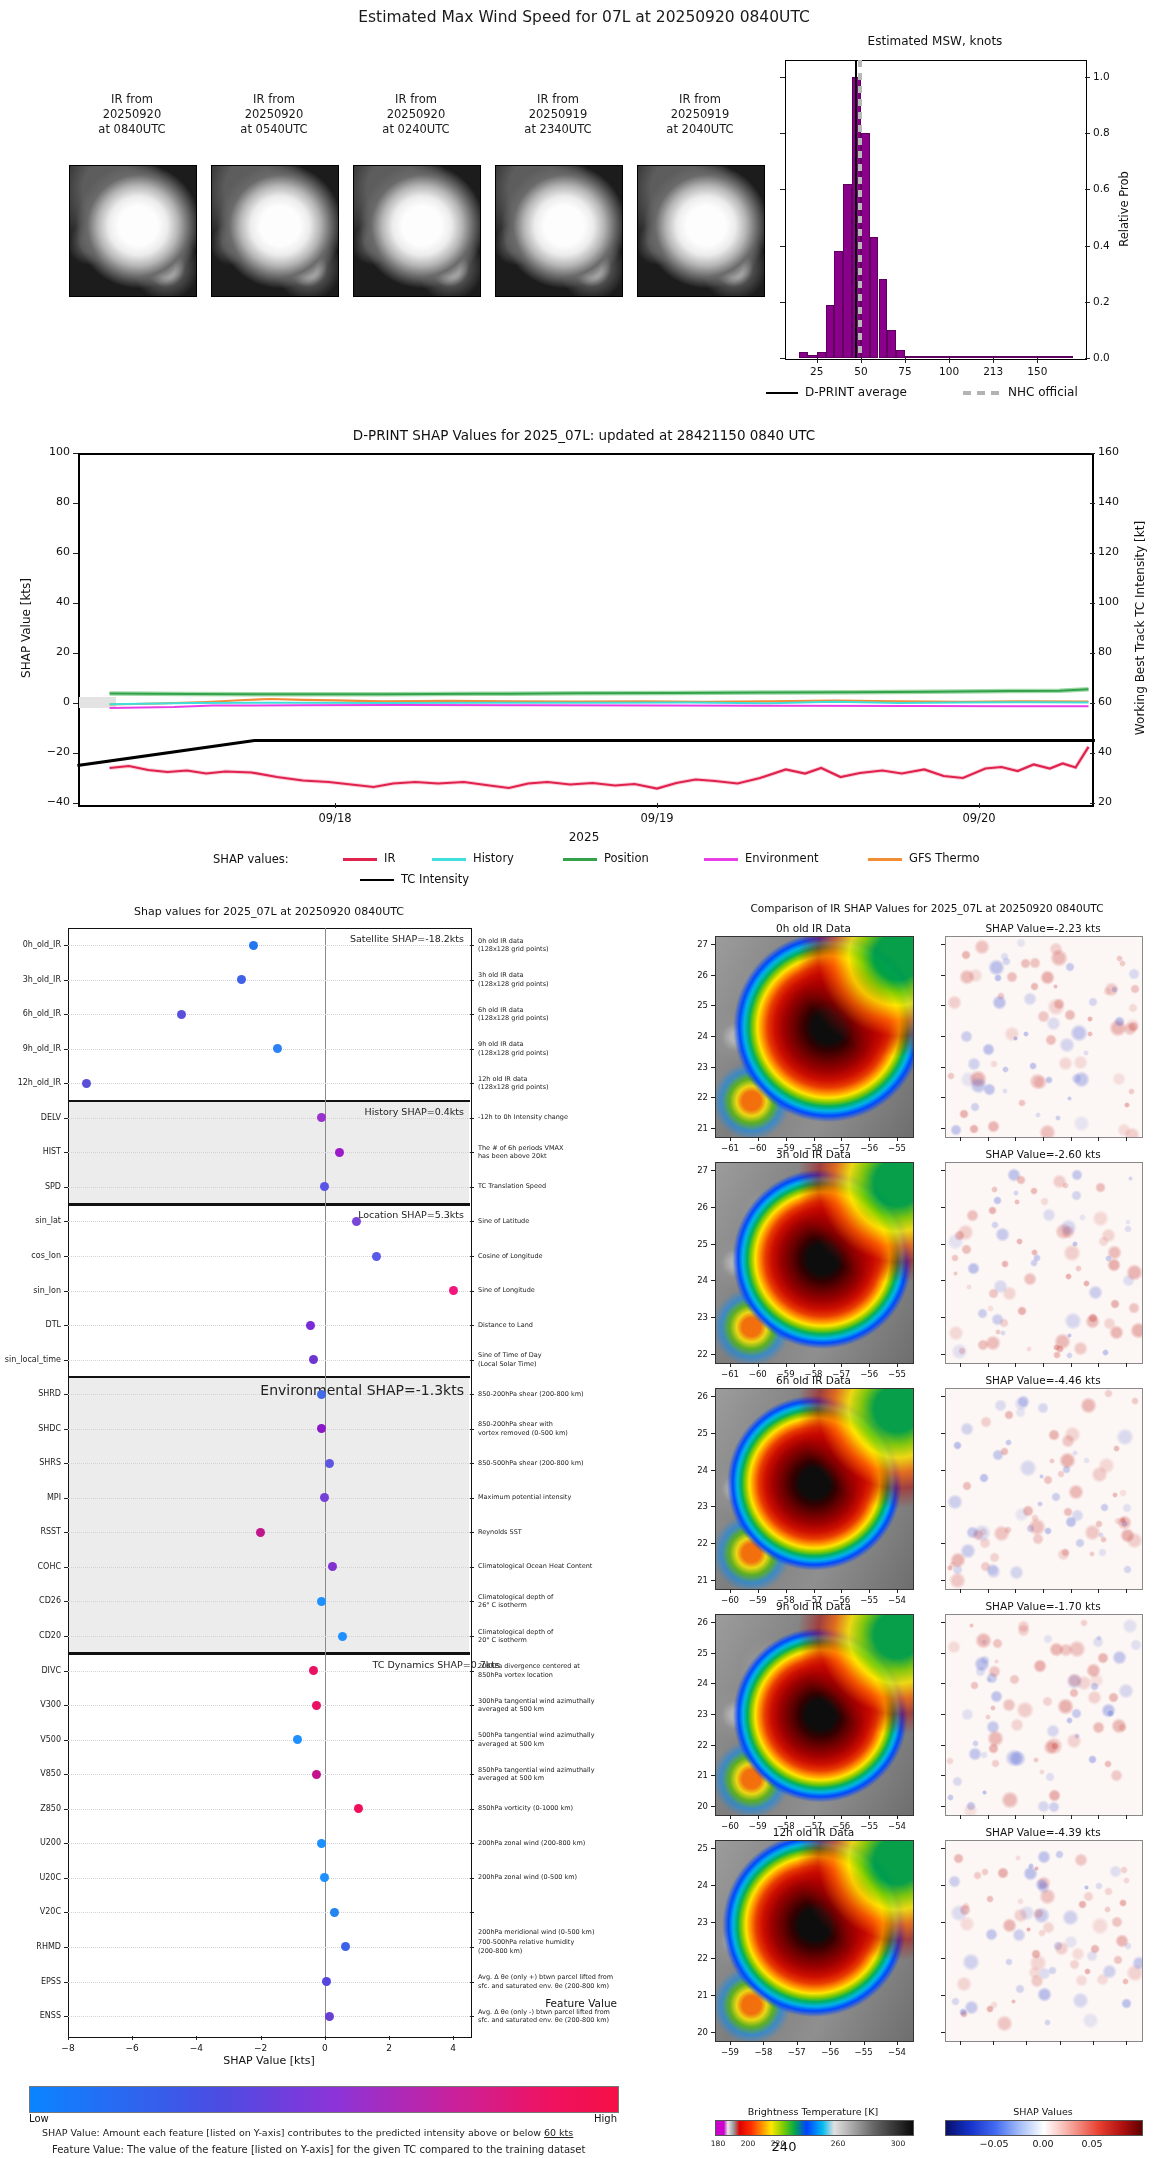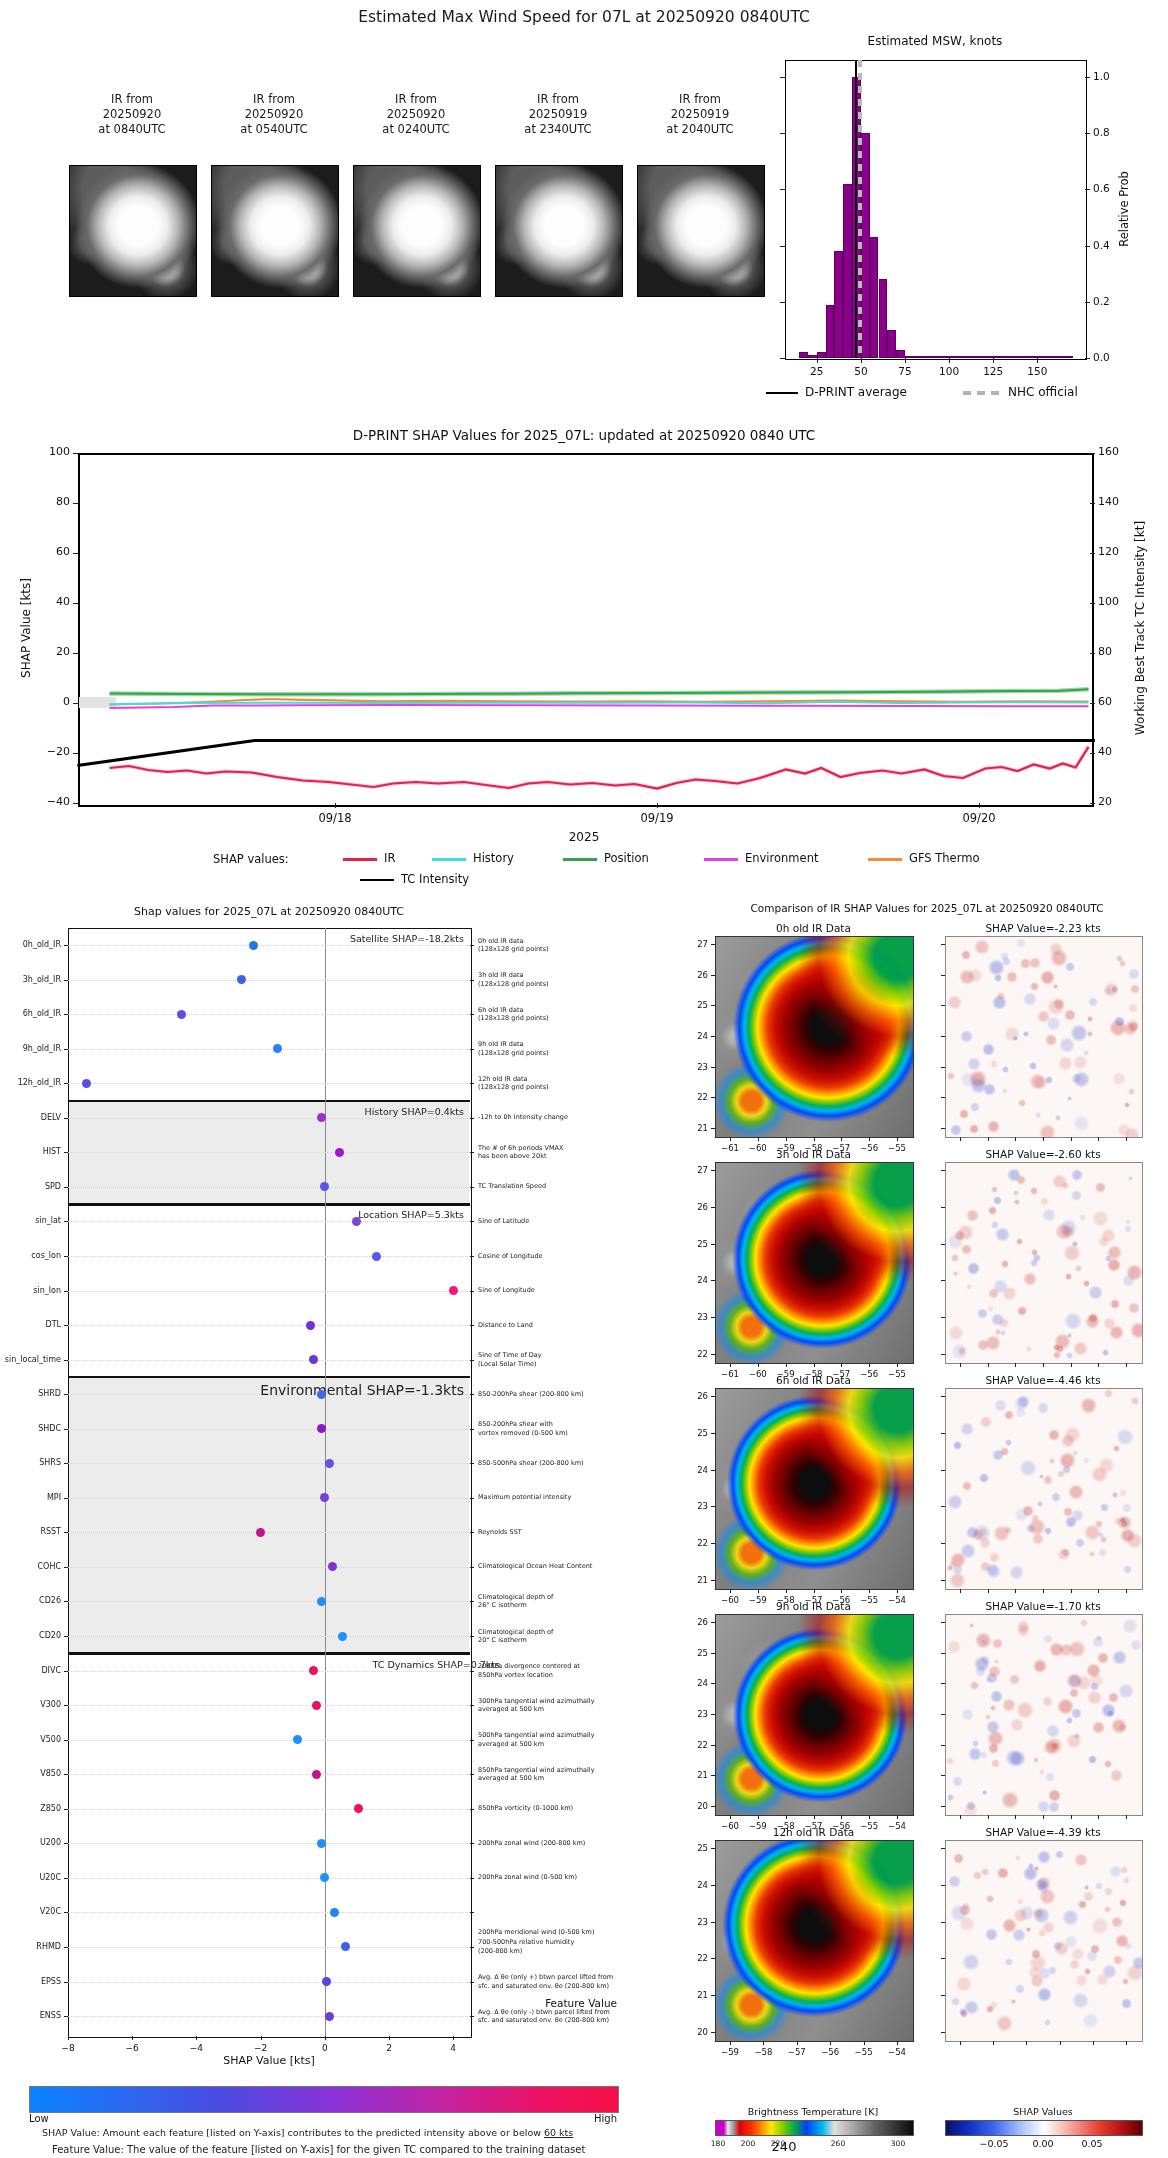--- a/index.html
+++ b/index.html
@@ -36,21 +36,21 @@
 </head>
 <body>
 
 <div id="canvas">
   <div class="abs ctr" style="left:584px;top:8px;font-size:15.5px;color:#1a1a1a;">Estimated Max Wind Speed for 07L at 20250920 0840UTC</div>
 
   <div class="abs ctr" style="left:935px;top:34px;font-size:12px;">Estimated MSW, knots</div>
   <div class="abs rot" style="left:1124px;top:209px;font-size:11.5px;">Relative Prob</div>
   <div class="abs" style="left:785px;top:60px;width:300px;height:298px;border:1.2px solid #000;"></div>
 
-  <div class="abs ctr" style="left:584px;top:427px;font-size:13.5px;">D-PRINT SHAP Values for 2025_07L: updated at 20250920 0840 UTC</div>
+  <div class="abs ctr" style="left:584px;top:427px;font-size:13.5px;">D-PRINT SHAP Values for 2025_07L: updated at 28421150 0840 UTC</div>
   <div class="abs rot" style="left:26px;top:628px;font-size:12px;">SHAP Value [kts]</div>
   <div class="abs rot" style="left:1140px;top:628px;font-size:12px;">Working Best Track TC Intensity [kt]</div>
   <div class="abs" style="left:78px;top:453px;width:1012px;height:350px;border:2px solid #000;"></div>
   <div class="abs ctr" style="left:584px;top:830px;font-size:12px;">2025</div>
   <div class="abs" style="left:213px;top:852px;font-size:11.5px;">SHAP values:</div>
 
   <div class="abs ctr" style="left:269px;top:905px;font-size:11px;">Shap values for 2025_07L at 20250920 0840UTC</div>
   <div class="abs" style="left:68px;top:928px;width:402px;height:1108px;border:1.4px solid #111;"></div>
   <div class="abs ctr" style="left:269px;top:2054px;font-size:11px;">SHAP Value [kts]</div>
   <div class="abs" style="left:417px;top:1997px;width:200px;text-align:right;font-size:10.5px;">Feature Value</div>
@@ -132,21 +132,21 @@
     <div style="position: absolute; left: 1093px; top: 69.9px; font-size: 10.5px;">1.0</div>
     <div class="tick" style="position: absolute; left: 816.8px; top: 358px; width: 1px; height: 5px;"></div>
     <div class="ctr" style="position: absolute; left: 816.8px; top: 365px; font-size: 10.5px;">25</div>
     <div class="tick" style="position: absolute; left: 860.9px; top: 358px; width: 1px; height: 5px;"></div>
     <div class="ctr" style="position: absolute; left: 860.9px; top: 365px; font-size: 10.5px;">50</div>
     <div class="tick" style="position: absolute; left: 905px; top: 358px; width: 1px; height: 5px;"></div>
     <div class="ctr" style="position: absolute; left: 905px; top: 365px; font-size: 10.5px;">75</div>
     <div class="tick" style="position: absolute; left: 949.1px; top: 358px; width: 1px; height: 5px;"></div>
     <div class="ctr" style="position: absolute; left: 949.1px; top: 365px; font-size: 10.5px;">100</div>
     <div class="tick" style="position: absolute; left: 993.2px; top: 358px; width: 1px; height: 5px;"></div>
-    <div class="ctr" style="position: absolute; left: 993.2px; top: 365px; font-size: 10.5px;">125</div>
+    <div class="ctr" style="position: absolute; left: 993.2px; top: 365px; font-size: 10.5px;">213</div>
     <div class="tick" style="position: absolute; left: 1037.4px; top: 358px; width: 1px; height: 5px;"></div>
     <div class="ctr" style="position: absolute; left: 1037.4px; top: 365px; font-size: 10.5px;">150</div>
     <div style="position: absolute; left: 766px; top: 392px; width: 32px; height: 0px; border-top: 2.5px solid rgb(0, 0, 0);"></div>
     <div style="position: absolute; left: 805px; top: 385px; font-size: 12px;">D-PRINT average</div>
     <div style="position: absolute; left: 963px; top: 391px; width: 36px; height: 0px; border-top: 4.5px dashed rgb(179, 179, 179);"></div>
     <div style="position: absolute; left: 1008px; top: 385px; font-size: 12px;">NHC official</div>
     <div class="tick" style="position: absolute; left: 73px; top: 453px; width: 5px; height: 1px;"></div>
     <div style="position: absolute; left: 36px; top: 445px; width: 34px; text-align: right; font-size: 11px;">100</div>
     <div class="tick" style="position: absolute; left: 73px; top: 503px; width: 5px; height: 1px;"></div>
     <div style="position: absolute; left: 36px; top: 495px; width: 34px; text-align: right; font-size: 11px;">80</div>

